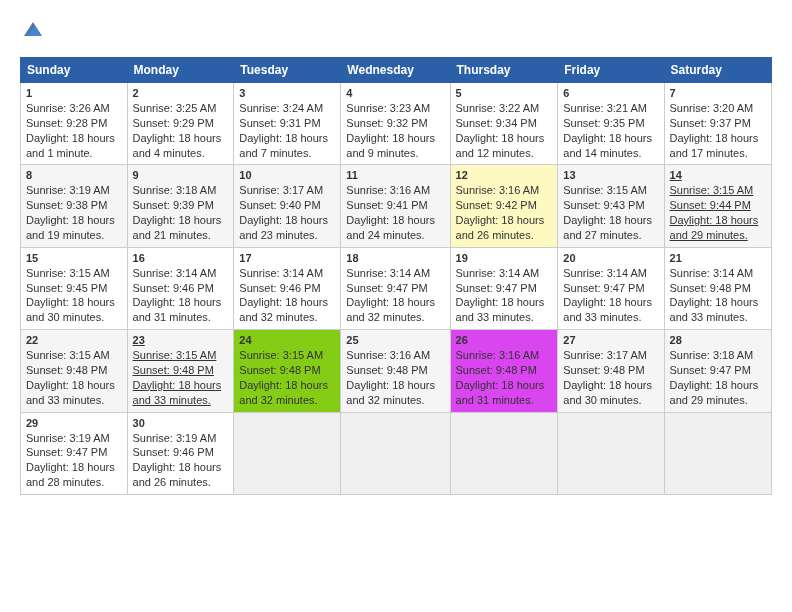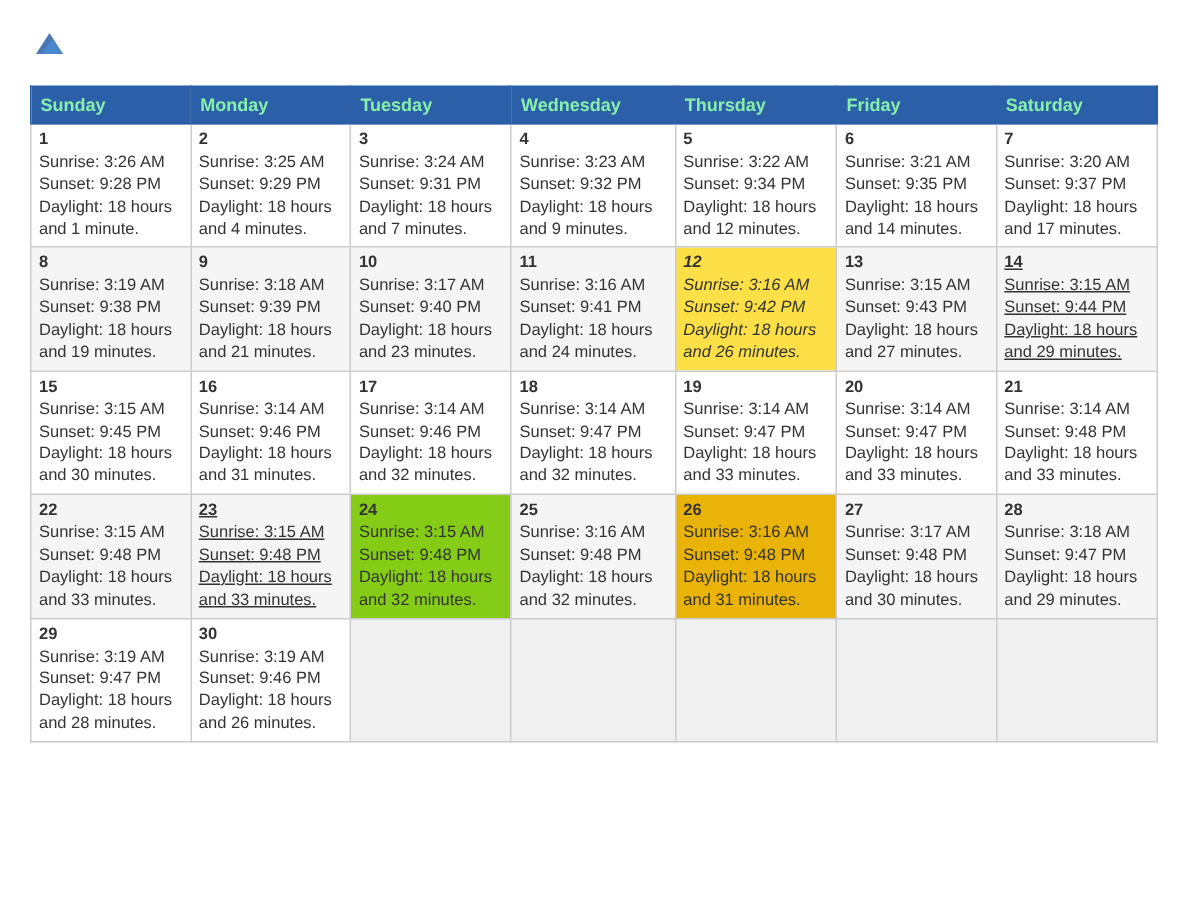--- a/index.html
+++ b/index.html
@@ -54,21 +54,21 @@
       font-size: 14px;
       color: #555;
     }
     .calendar {
       width: 100%;
       border-collapse: collapse;
       border: 1px solid #ccc;
     }
     .calendar th {
       background: #2b5fa8;
-      color: #86efac;
+      color: #ffffff;
       font-size: 12px;
       font-weight: bold;
       padding: 5px 6px;
       text-align: left;
       border: 1px solid #2b5fa8;
     }
     .calendar td {
       vertical-align: top;
       padding: 4px 5px;
       border: 1px solid #ccc;
@@ -169,21 +169,21 @@
             <div class="cell-content">Sunrise: 3:18 AM<br>Sunset: 9:39 PM<br>Daylight: 18 hours and 21 minutes.</div>
           </td>
           <td style="background: rgb(245, 245, 245);">
             <span class="day-num">10</span>
             <div class="cell-content">Sunrise: 3:17 AM<br>Sunset: 9:40 PM<br>Daylight: 18 hours and 23 minutes.</div>
           </td>
           <td style="background: rgb(245, 245, 245);">
             <span class="day-num">11</span>
             <div class="cell-content">Sunrise: 3:16 AM<br>Sunset: 9:41 PM<br>Daylight: 18 hours and 24 minutes.</div>
           </td>
-          <td style="background: #fde047; font-style: italic;">
+          <td style="background: #fef9c3;">
             <span class="day-num">12</span>
             <div class="cell-content">Sunrise: 3:16 AM<br>Sunset: 9:42 PM<br>Daylight: 18 hours and 26 minutes.</div>
           </td>
           <td style="background: rgb(245, 245, 245);">
             <span class="day-num">13</span>
             <div class="cell-content">Sunrise: 3:15 AM<br>Sunset: 9:43 PM<br>Daylight: 18 hours and 27 minutes.</div>
           </td>
           <td style="background: rgb(245, 245, 245); text-decoration: underline;">
             <span class="day-num">14</span>
             <div class="cell-content">Sunrise: 3:15 AM<br>Sunset: 9:44 PM<br>Daylight: 18 hours and 29 minutes.</div>
@@ -229,21 +229,21 @@
             <div class="cell-content">Sunrise: 3:15 AM<br>Sunset: 9:48 PM<br>Daylight: 18 hours and 33 minutes.</div>
           </td>
           <td style="background: #84cc16;">
             <span class="day-num">24</span>
             <div class="cell-content">Sunrise: 3:15 AM<br>Sunset: 9:48 PM<br>Daylight: 18 hours and 32 minutes.</div>
           </td>
           <td style="background: rgb(245, 245, 245);">
             <span class="day-num">25</span>
             <div class="cell-content">Sunrise: 3:16 AM<br>Sunset: 9:48 PM<br>Daylight: 18 hours and 32 minutes.</div>
           </td>
-          <td style="background: #eab308;">
+          <td style="background: #d946ef;">
             <span class="day-num">26</span>
             <div class="cell-content">Sunrise: 3:16 AM<br>Sunset: 9:48 PM<br>Daylight: 18 hours and 31 minutes.</div>
           </td>
           <td style="background: rgb(245, 245, 245);">
             <span class="day-num">27</span>
             <div class="cell-content">Sunrise: 3:17 AM<br>Sunset: 9:48 PM<br>Daylight: 18 hours and 30 minutes.</div>
           </td>
           <td style="background: rgb(245, 245, 245);">
             <span class="day-num">28</span>
             <div class="cell-content">Sunrise: 3:18 AM<br>Sunset: 9:47 PM<br>Daylight: 18 hours and 29 minutes.</div>

